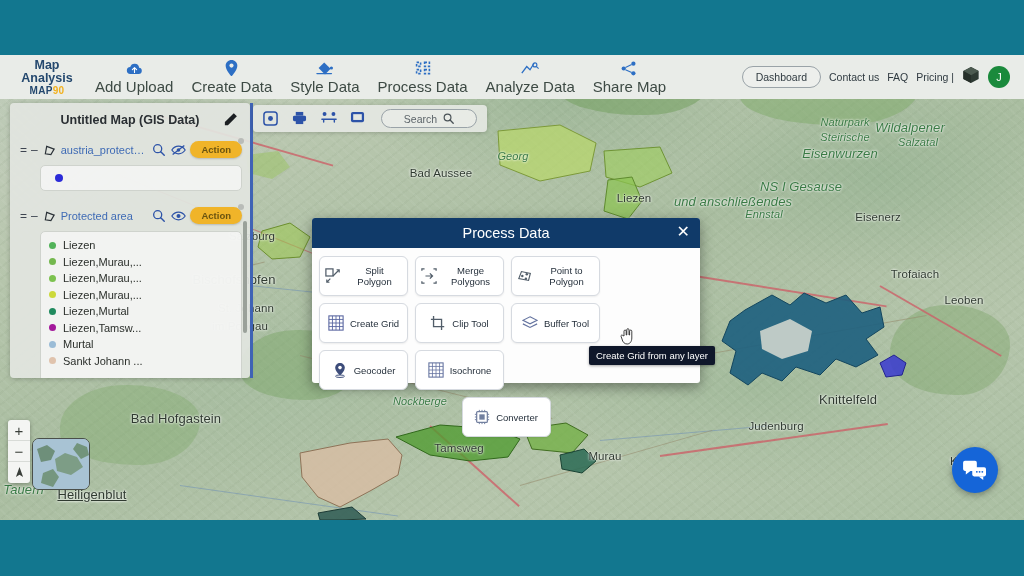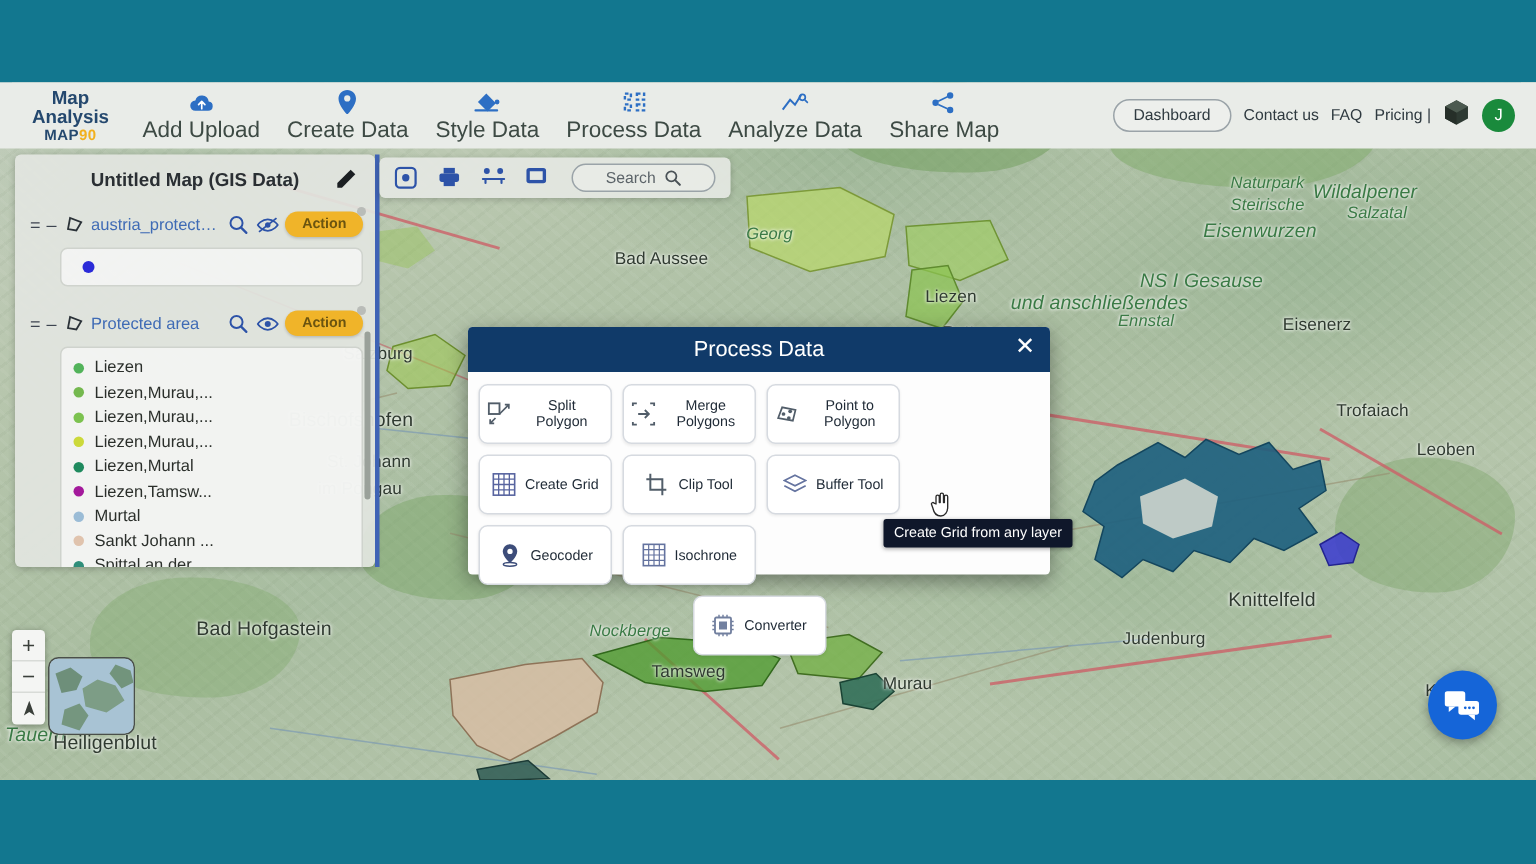--- a/index.html
+++ b/index.html
@@ -301,27 +301,27 @@
         <div class="mlabel town" style="left: 878px; top: 156px; transform: translateX(-50%);">Eisenerz</div>
         <div class="mlabel town" style="left: 634px; top: 137px; transform: translateX(-50%);">Liezen</div>
         <div class="mlabel town" style="left: 660px; top: 161px; transform: translateX(-50%);">Rottenmann</div>
         <div class="mlabel town" style="left: 252px; top: 175px; transform: translateX(-50%);">Salzburg</div>
         <div class="mlabel town big" style="left: 234px; top: 217px; transform: translateX(-50%);">Bischofshofen</div>
         <div class="mlabel town" style="left: 246px; top: 247px; transform: translateX(-50%);">St. Johann</div>
         <div class="mlabel town" style="left: 240px; top: 265px; transform: translateX(-50%);">im Pongau</div>
         <div class="mlabel town" style="left: 915px; top: 213px; transform: translateX(-50%);">Trofaiach</div>
         <div class="mlabel town" style="left: 964px; top: 239px; transform: translateX(-50%);">Leoben</div>
         <div class="mlabel town big" style="left: 176px; top: 356px; transform: translateX(-50%);">Bad Hofgastein</div>
-        <div class="mlabel park" style="left: 420px; top: 360px; transform: translateX(-50%);">Nockberge</div>
+        <div class="mlabel park" style="left: 420px; top: 340px; transform: translateX(-50%);">Nockberge</div>
         <div class="mlabel town" style="left: 459px; top: 387px; transform: translateX(-50%);">Tamsweg</div>
         <div class="mlabel town" style="left: 605px; top: 395px; transform: translateX(-50%);">Murau</div>
         <div class="mlabel town" style="left: 776px; top: 365px; transform: translateX(-50%);">Judenburg</div>
         <div class="mlabel town big" style="left: 848px; top: 337px; transform: translateX(-50%);">Knittelfeld</div>
         <div class="mlabel park big" style="left: 6px; top: 427px; transform: translateX(-50%);">Hohe Tauern</div>
-        <div class="mlabel town big" style="left: 70px; top: 432px; transform: translateX(-50%);">Heiligenblut</div>
+        <div class="mlabel town big" style="left: 92px; top: 432px; transform: translateX(-50%); text-decoration: underline;">Heiligenblut</div>
         <div class="mlabel town" style="left: 954px; top: 400px; transform: translateX(-50%);">K</div>
       </div>
   </div>
 
   <div class="topnav">
     <div class="brand">
       <div class="brand-1">Map Analysis</div>
       <div class="brand-2"><span>MAP</span><i>90</i></div>
     </div>
 
@@ -490,24 +490,20 @@
           <span class="dot" style="background: rgb(163, 25, 155);"></span>
           <span class="legend-label">Liezen,Tamsw...</span>
         </div>
         <div class="legend-item">
           <span class="dot" style="background: rgb(155, 188, 214);"></span>
           <span class="legend-label">Murtal</span>
         </div>
         <div class="legend-item">
           <span class="dot" style="background: rgb(224, 195, 173);"></span>
           <span class="legend-label">Sankt Johann ...</span>
-        </div>
-        <div class="legend-item">
-          <span class="dot" style="background: rgb(47, 142, 122);"></span>
-          <span class="legend-label">Spittal an der ...</span>
         </div>
       </div>
 
     <div class="panel-scroll"></div>
   </div>
   <div class="panel-edge"></div>
 
   <div class="map-toolbar">
     <span class="tb-ico">
       <svg width="15" height="15" viewBox="0 0 16 16">

